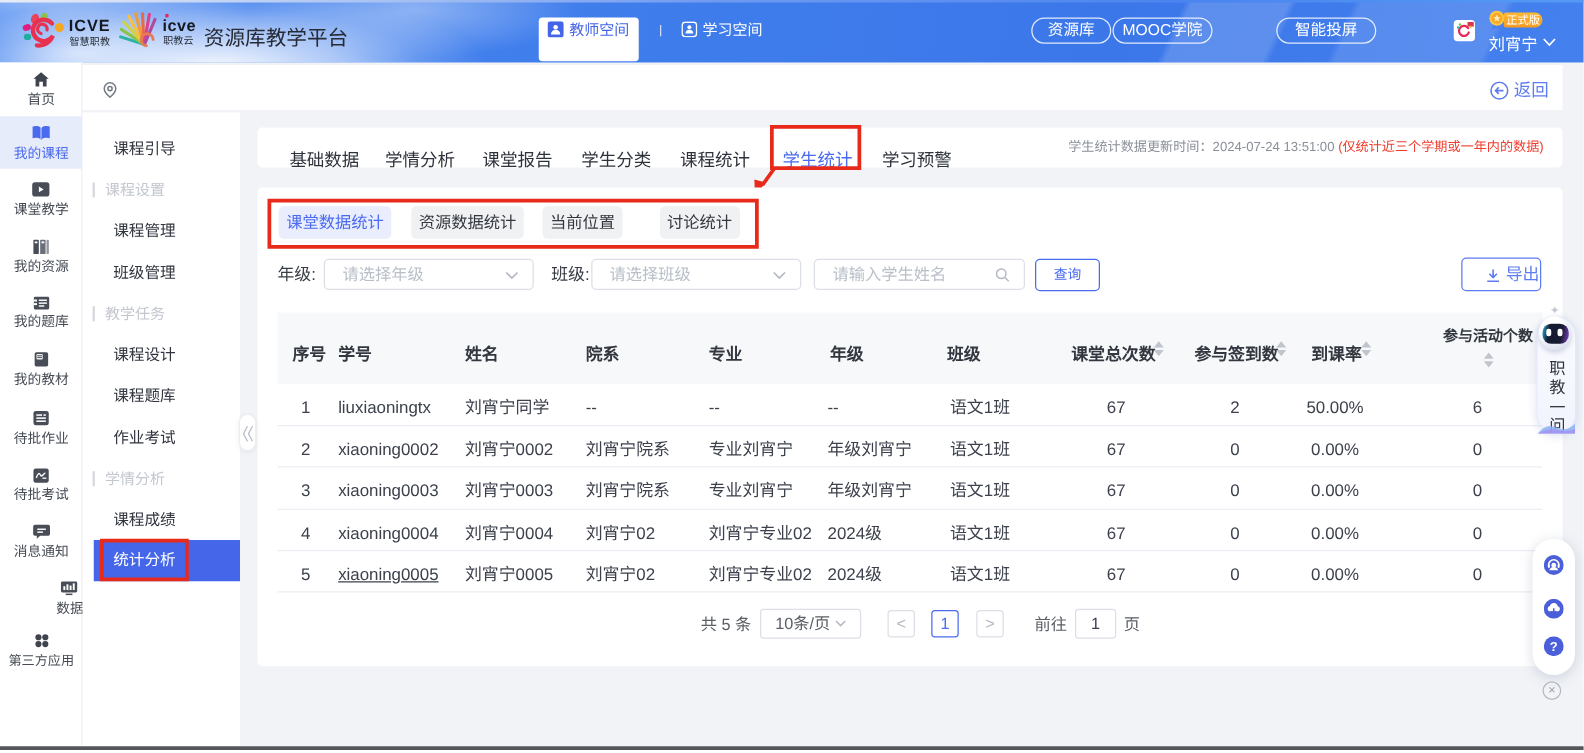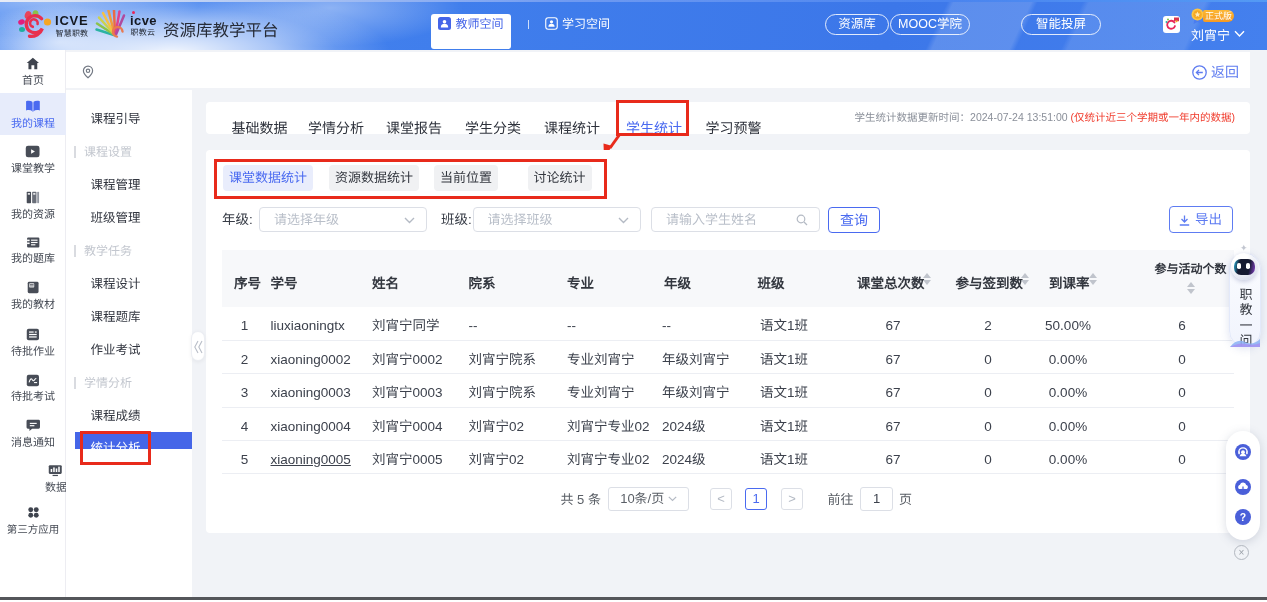--- a/index.html
+++ b/index.html
@@ -50,41 +50,41 @@
 
 #crumb { position:absolute; left:66px; top:52px; width:1184px; height:36px; background:#fff; }
 #crumbtext { position:absolute; left:36px; top:11px; font-size:13px; color:#3c414c; }
 #back { position:absolute; left:1126px; top:9px; white-space:nowrap; color:#5f7cf0; font-size:14px; }
 
 
 #menu { position:absolute; left:66px; top:90px; width:126px; height:507px; background:#fff; }
 .mitem { position:absolute; white-space:nowrap; left:24.5px; font-size:12.5px; color:#31353f; line-height:16px; }
 .mlabel { position:absolute; left:18px; font-size:12px; color:#c3c7cf; line-height:16px; }
 .mlabel:before { content:""; position:absolute; left:-10px; top:2px; width:2px; height:12px; background:#d9dbe0; }
-#mselected { position:absolute; left:8.5px; top:342px; width:117.5px; height:17px; background:#4566e8; color:#fff; font-size:12.5px; line-height:33px; padding-left:16px; }
+#mselected { position:absolute; left:8.5px; top:342px; width:117.5px; height:33px; background:#4566e8; color:#fff; font-size:12.5px; line-height:33px; padding-left:16px; }
 
 
 #card1 { position:absolute; left:205.5px; top:102px; width:1044.5px; height:32px; background:#fff; border-radius:4px; }
 .tab { position:absolute; white-space:nowrap; top:15px; font-size:14px; color:#2e323c; }
 #updtime { position:absolute; white-space:nowrap; top:7px; right:15px; font-size:10.5px; color:#8a8f99; }
 #updtime .red { color:#f03b2c; }
 #card2 { position:absolute; left:205.5px; top:150px; width:1044.5px; height:383px; background:#fff; border-radius:4px; }
 
 
 .redbox { position:absolute; border:3.5px solid #e82a1b; }
 
 
 .stab { position:absolute; white-space:nowrap; top:15px; height:26px; line-height:26px; border-radius:4px; font-size:13px; padding:0 6px; background:#f0f1f3; color:#33373f; }
 .stab.on { background:#e9edfc; color:#4a6af0; }
 
 
 .flabel { position:absolute; top:56.5px; font-size:13.5px; color:#383d47; line-height:26px; }
 .fbox { position:absolute; top:56.5px; height:25.5px; border:1px solid #dcdfe6; border-radius:4px; background:#fff; font-size:13px; color:#b9bfc9; line-height:24px; padding-left:14px; }
-#qbtn { position:absolute; left:622.5px; top:56.5px; width:52px; height:26px; border:1px solid #4a6af0; border-radius:4px; color:#4a6af0; font-size:14px; text-align:center; line-height:24px; background:#fff; }
-#exbtn { position:absolute; left:963px; top:56px; width:64px; height:27px; border:1px solid #5e7cf2; border-radius:4px; color:#5e7cf2; font-size:13.5px; text-align:center; line-height:25px; background:#fff; }
+#qbtn { position:absolute; left:622.5px; top:56.5px; width:52px; height:26px; border:1px solid #4a6af0; border-radius:4px; color:#4a6af0; font-size:11px; text-align:center; line-height:24px; background:#fff; }
+#exbtn { position:absolute; left:963px; top:56px; width:64px; height:27px; border:1px solid #5e7cf2; border-radius:4px; color:#5e7cf2; font-size:13.5px; text-align:right; line-height:25px; background:#fff; }
 
 
 #thead { position:absolute; left:16px; top:100px; width:1012px; height:57.4px; background:#f7f8fa; }
 .th { position:absolute; white-space:nowrap; font-size:13.5px; font-weight:700; color:#33373f; top:22px; }
 .trow { position:absolute; left:16px; width:1012px; height:33.4px; border-bottom:1px solid #eceef3; font-size:13.5px; color:#3c414c; }
 .td { position:absolute; white-space:nowrap; top:11px; line-height:15px; }
 .tc { transform:translateX(-50%); }
 
 .sort { position:absolute; width:0; height:0; border-left:4px solid transparent; border-right:4px solid transparent; }
 .sup { border-bottom:5px solid #c0c4cc; }

